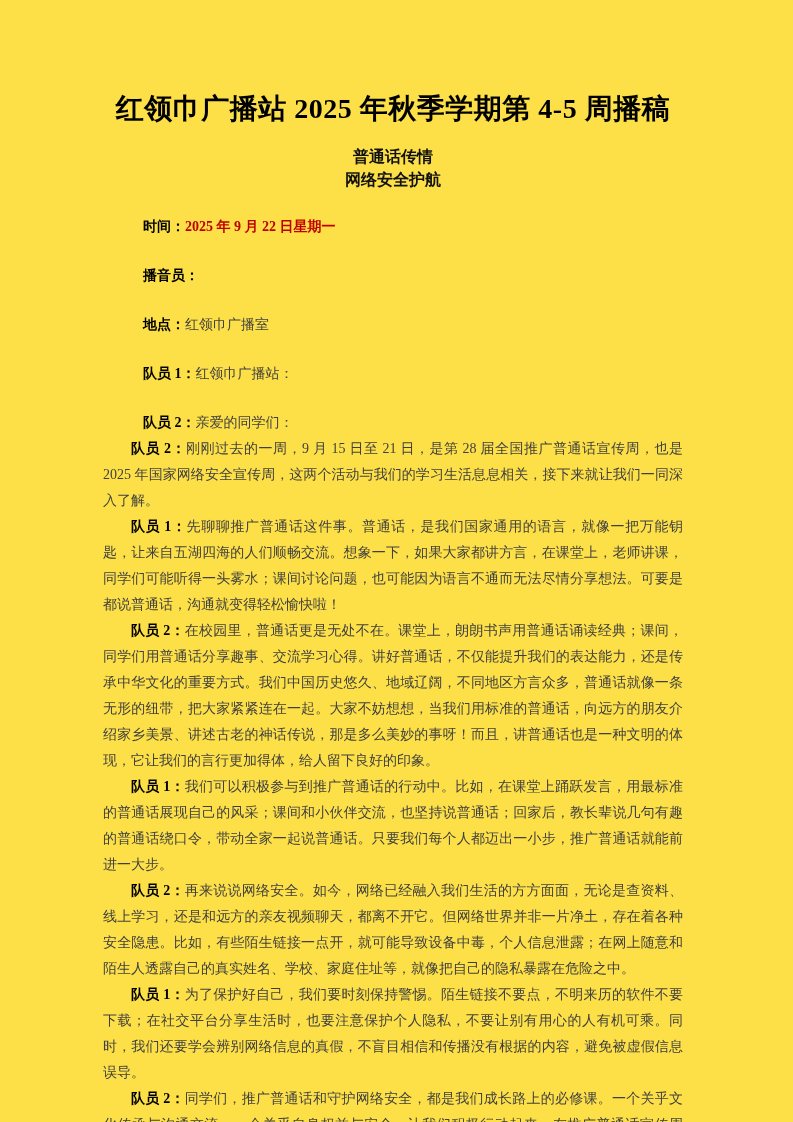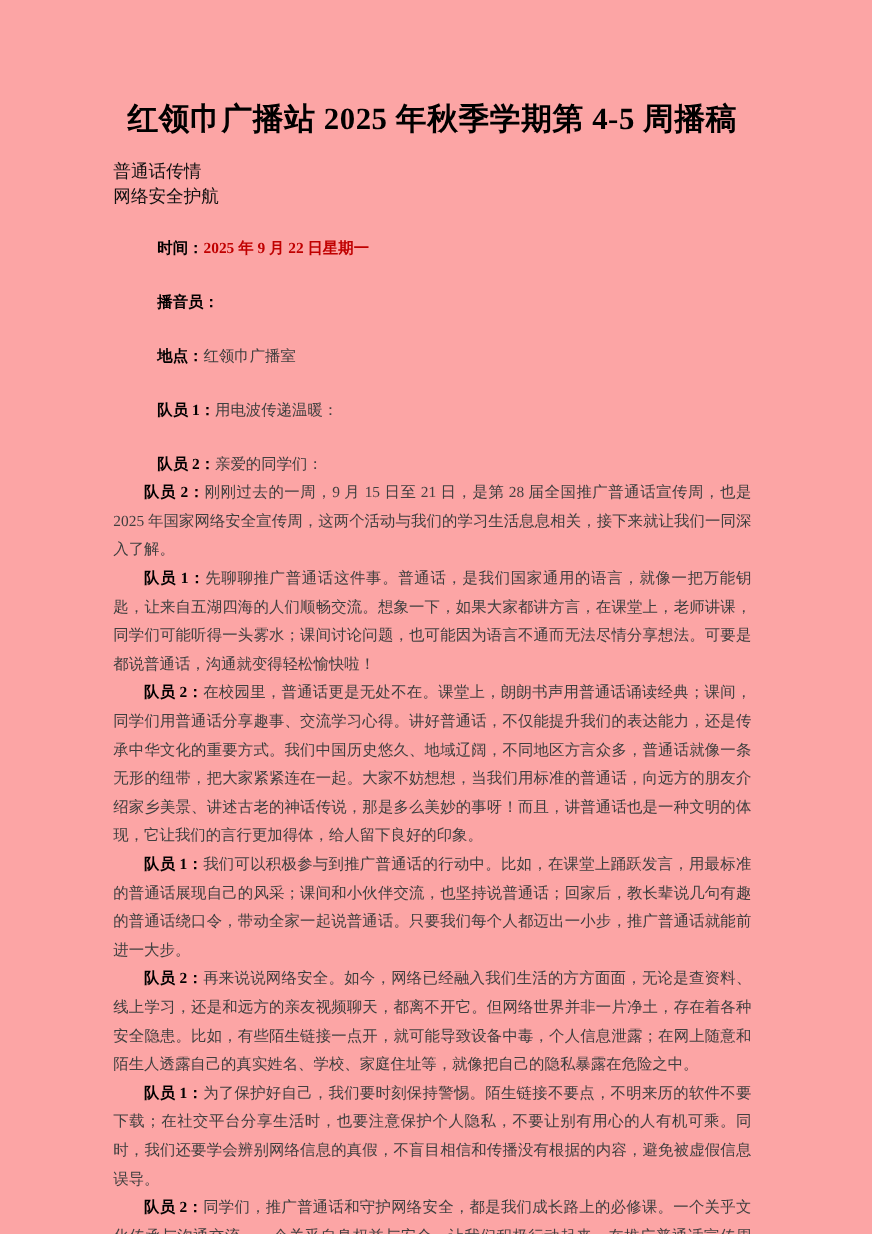--- a/index.html
+++ b/index.html
@@ -6,37 +6,37 @@
   html, body { background: #ffffff; }
   body {
     width: 793px;
     height: 1122px;
     font-family: "Liberation Serif", "DejaVu Serif", serif;
     color: #3f3f3f;
   }
   .page {
     width: 793px;
     height: 1122px;
-    background: #fca5a5;
+    background: #fde047;
     padding: 90px 110px 0 103px;
     overflow: hidden;
   }
   .doc-title {
     font-size: 28px;
     font-weight: bold;
     line-height: 38px;
     text-align: center;
     color: #000000;
     letter-spacing: 0.5px;
   }
   .doc-subtitle {
     font-size: 16px;
-    font-weight: normal;
+    font-weight: bold;
     line-height: 23px;
-    text-align: left;
+    text-align: center;
     color: #111111;
   }
   .doc-subtitle.first { margin-top: 17px; }
   .meta-block { margin-top: 6px; }
   .meta-line {
     margin-left: 40px;
     font-size: 14px;
     line-height: 26px;
     color: #3f3f3f;
     margin-top: 23px;
@@ -67,21 +67,21 @@
 
   <h1 class="doc-title">红领巾广播站 2025 年秋季学期第 4-5 周播稿</h1>
 
   <div class="doc-subtitle first">普通话传情</div>
   <div class="doc-subtitle">网络安全护航</div>
 
   <div class="meta-block">
     <p class="meta-line"><span class="meta-label">时间：</span><span class="value-red" style="color: rgb(192, 0, 0);">2025 年 9 月 22 日星期一</span></p>
     <p class="meta-line"><span class="meta-label">播音员：</span><span></span></p>
     <p class="meta-line"><span class="meta-label">地点：</span><span>红领巾广播室</span></p>
-    <p class="meta-line"><span class="meta-label">队员 1：</span><span>用电波传递温暖：</span></p>
+    <p class="meta-line"><span class="meta-label">队员 1：</span><span>红领巾广播站：</span></p>
     <p class="meta-line"><span class="meta-label">队员 2：</span><span>亲爱的同学们：</span></p>
   </div>
 
   <div>
     <p class="para"><span class="speaker">队员 2：</span><span>刚刚过去的一周，9 月 15 日至 21 日，是第 28 届全国推广普通话宣传周，也是 2025 年国家网络安全宣传周，这两个活动与我们的学习生活息息相关，接下来就让我们一同深入了解。</span></p>
     <p class="para"><span class="speaker">队员 1：</span><span>先聊聊推广普通话这件事。普通话，是我们国家通用的语言，就像一把万能钥匙，让来自五湖四海的人们顺畅交流。想象一下，如果大家都讲方言，在课堂上，老师讲课，同学们可能听得一头雾水；课间讨论问题，也可能因为语言不通而无法尽情分享想法。可要是都说普通话，沟通就变得轻松愉快啦！</span></p>
     <p class="para"><span class="speaker">队员 2：</span><span>在校园里，普通话更是无处不在。课堂上，朗朗书声用普通话诵读经典；课间，同学们用普通话分享趣事、交流学习心得。讲好普通话，不仅能提升我们的表达能力，还是传承中华文化的重要方式。我们中国历史悠久、地域辽阔，不同地区方言众多，普通话就像一条无形的纽带，把大家紧紧连在一起。大家不妨想想，当我们用标准的普通话，向远方的朋友介绍家乡美景、讲述古老的神话传说，那是多么美妙的事呀！而且，讲普通话也是一种文明的体现，它让我们的言行更加得体，给人留下良好的印象。</span></p>
     <p class="para"><span class="speaker">队员 1：</span><span>我们可以积极参与到推广普通话的行动中。比如，在课堂上踊跃发言，用最标准的普通话展现自己的风采；课间和小伙伴交流，也坚持说普通话；回家后，教长辈说几句有趣的普通话绕口令，带动全家一起说普通话。只要我们每个人都迈出一小步，推广普通话就能前进一大步。</span></p>
     <p class="para"><span class="speaker">队员 2：</span><span>再来说说网络安全。如今，网络已经融入我们生活的方方面面，无论是查资料、线上学习，还是和远方的亲友视频聊天，都离不开它。但网络世界并非一片净土，存在着各种安全隐患。比如，有些陌生链接一点开，就可能导致设备中毒，个人信息泄露；在网上随意和陌生人透露自己的真实姓名、学校、家庭住址等，就像把自己的隐私暴露在危险之中。</span></p>
     <p class="para"><span class="speaker">队员 1：</span><span>为了保护好自己，我们要时刻保持警惕。陌生链接不要点，不明来历的软件不要下载；在社交平台分享生活时，也要注意保护个人隐私，不要让别有用心的人有机可乘。同时，我们还要学会辨别网络信息的真假，不盲目相信和传播没有根据的内容，避免被虚假信息误导。</span></p>

